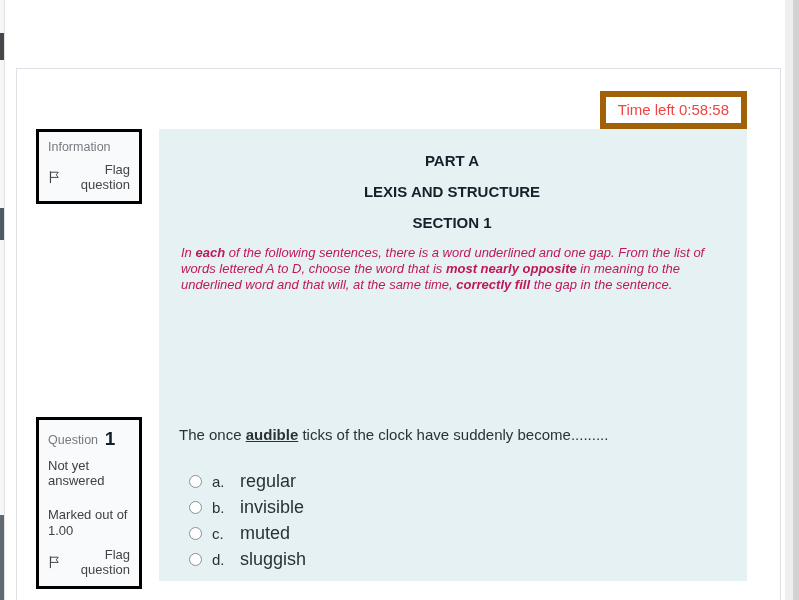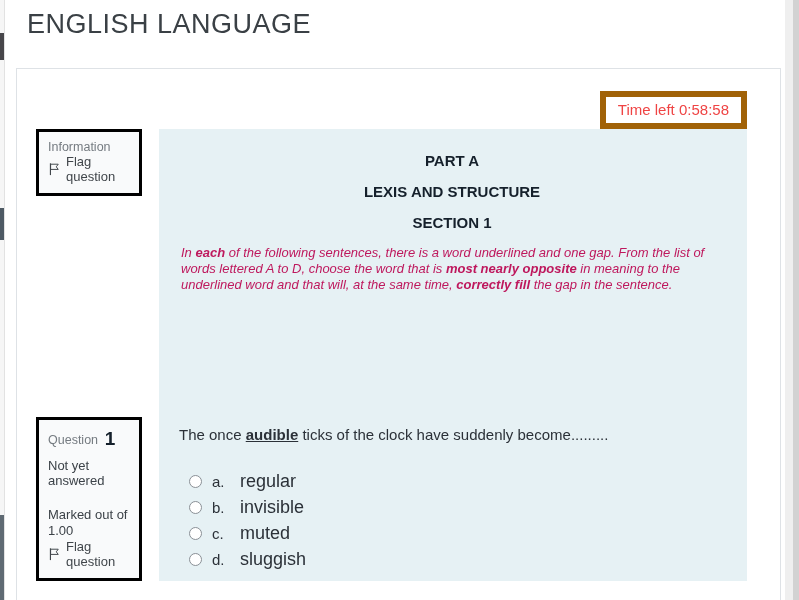--- a/index.html
+++ b/index.html
@@ -59,21 +59,21 @@
     font-size: 13px; color: #41464b;
   }
   .info-box { top: 60px; min-height: 56px; }
   .qinfo-box { top: 348px; min-height: 136px; }
 
   .muted-label { font-size: 12.5px; color: #757b81; }
   .qnumber { font-size: 19px; font-weight: bold; color: #15202b; margin-left: 3px; vertical-align: -1px; }
   .qstatus { margin-top: 8px; line-height: 15px; color: #3c4248; }
   .qmarks  { margin-top: 19px; line-height: 16px; color: #3c4248; }
 
-  .flag-row { display: flex; align-items: center; gap: 5px; cursor: pointer; }
+  .flag-row { margin-top: 8px; display: flex; align-items: center; gap: 5px; cursor: pointer; text-align: right; }
   .flag-row svg { flex: 0 0 auto; }
   .flag-label { color: #41464b; }
 
   .content-block {
     position: absolute; left: 142px; width: 588px;
     background: #e6f1f4;
   }
   .block-1 { top: 60px; height: 318px; padding: 23px 24px 0 22px; }
   .block-2 { top: 342px; height: 170px; padding: 15px 24px 16px 20px; }
 
@@ -107,21 +107,20 @@
   <div class="left-edge">
     <div class="seg seg1"></div>
     <div class="seg seg2"></div>
     <div class="seg seg3"></div>
   </div>
 
   <div class="scrollbar">
     <div class="thumb"></div>
   </div>
 
-  <h1 class="page-title">ENGLISH LANGUAGE</h1>
 
   <div class="card">
 
     <div class="timer-box">Time left 0:58:58</div>
 
     <div class="side-box info-box">
       <div class="muted-label">Information</div>
       <div class="flag-row">
         <svg width="13" height="14" viewBox="0 0 16 17">
           <path d="M3 1.5 L3 16" stroke="#41464b" stroke-width="1.4" fill="none"></path>

